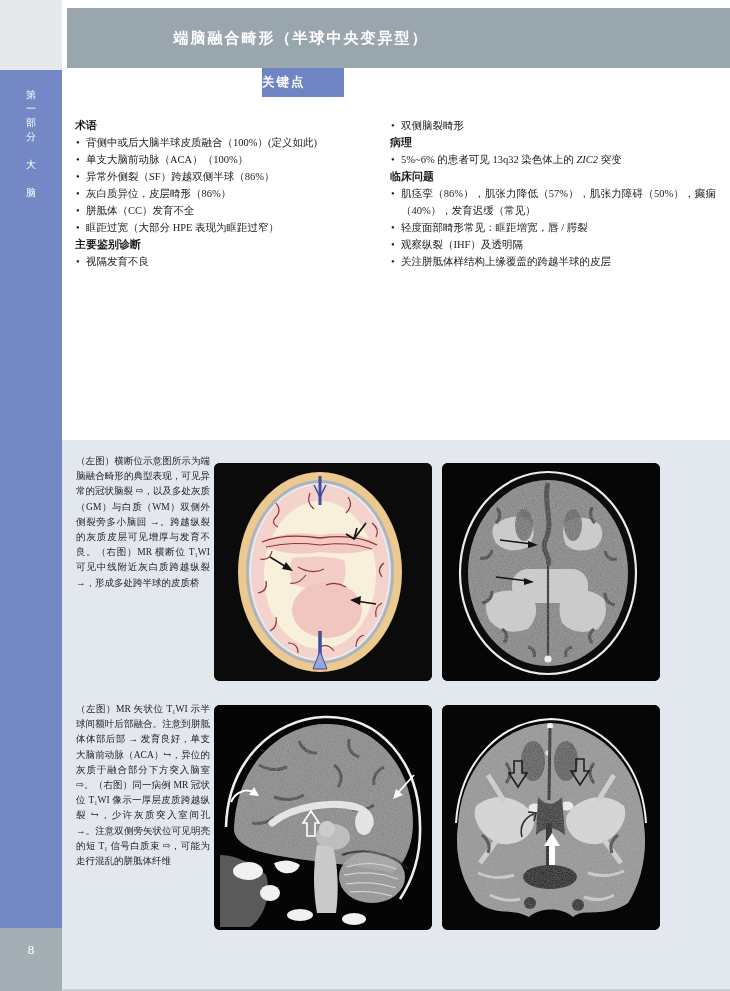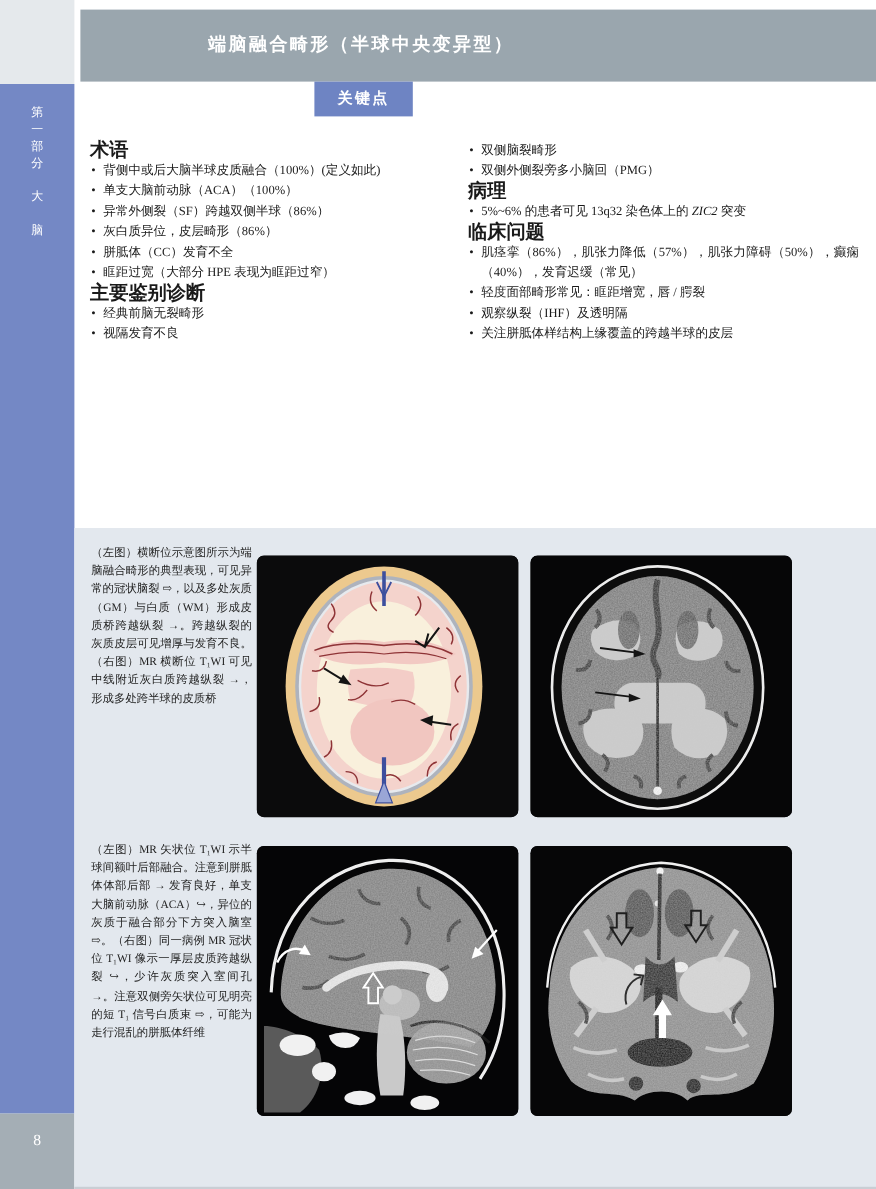--- a/index.html
+++ b/index.html
@@ -19,27 +19,27 @@
   .pagenum-box{position:absolute;left:0;top:928px;width:62px;height:63px;background:#a4aeb5;}
   .pagenum{position:absolute;top:14px;left:0;width:62px;text-align:center;color:#ffffff;font-size:13px;}
   
   .header-bar{position:absolute;left:67px;top:8px;width:663px;height:60px;background:#9aa6ae;}
   .header-title{
     position:absolute;top:0;left:0;width:468px;height:60px;line-height:60px;text-align:center;
     color:#ffffff;font-weight:bold;font-size:15px;letter-spacing:2px;
   }
   .badge{
     position:absolute;left:262px;top:68px;width:82px;height:29px;background:#6e84c3;
-    color:#ffffff;font-weight:bold;font-size:12.5px;text-align:center;line-height:29px;letter-spacing:2px;
+    color:#ffffff;font-weight:bold;font-size:12.5px;text-align:left;line-height:29px;letter-spacing:2px;
   }
   
   .col{position:absolute;top:117px;font-size:10.5px;line-height:17px;}
   .col-left{left:75px;width:313px;}
   .col-right{left:390px;width:326px;}
-  .sec-h{font-weight:bold;font-size:16px;}
+  .sec-h{font-weight:bold;font-size:11px;}
   .blt{position:relative;padding-left:11px;text-align:justify;}
   .blt::before{content:"\2022";position:absolute;left:1px;top:0;}
   .gene{font-style:italic;}
   
   .fig-panel{position:absolute;left:62px;top:440px;width:668px;height:551px;background:#e3e8ee;border-bottom:2px solid #c9ced4;box-sizing:border-box;}
   .caption{position:absolute;left:76px;width:134px;font-size:9.5px;line-height:15.2px;text-align:justify;color:#222;}
   .caption-1{top:454px;}
   .caption-2{top:702px;}
   .fig{position:absolute;background:#0a0a0b;border-radius:6px;overflow:hidden;}
   .fig svg{display:block;width:100%;height:100%;}
@@ -73,39 +73,37 @@
 
 <div class="col col-left">
   <div class="sec-h">术语</div>
   <div class="blt">背侧中或后大脑半球皮质融合（100%）(定义如此)</div>
   <div class="blt">单支大脑前动脉（ACA）（100%）</div>
   <div class="blt">异常外侧裂（SF）跨越双侧半球（86%）</div>
   <div class="blt">灰白质异位，皮层畸形（86%）</div>
   <div class="blt">胼胝体（CC）发育不全</div>
   <div class="blt">眶距过宽（大部分 HPE 表现为眶距过窄）</div>
   <div class="sec-h">主要鉴别诊断</div>
-  <div class="blt">经典前脑无裂畸形</div>
   <div class="blt">视隔发育不良</div>
 </div>
 
 <div class="col col-right">
   <div class="blt">双侧脑裂畸形</div>
-  <div class="blt">双侧外侧裂旁多小脑回（PMG）</div>
   <div class="sec-h">病理</div>
   <div class="blt"><span>5%~6% 的患者可见 13q32 染色体上的 </span><span class="gene">ZIC2</span><span> 突变</span></div>
   <div class="sec-h">临床问题</div>
   <div class="blt">肌痉挛（86%），肌张力降低（57%），肌张力障碍（50%），癫痫（40%），发育迟缓（常见）</div>
   <div class="blt">轻度面部畸形常见：眶距增宽，唇 / 腭裂</div>
   <div class="blt">观察纵裂（IHF）及透明隔</div>
   <div class="blt">关注胼胝体样结构上缘覆盖的跨越半球的皮层</div>
 </div>
 
 <div class="fig-panel"></div>
 
-<div class="caption caption-1">（左图）横断位示意图所示为端脑融合畸形的典型表现，可见异常的冠状脑裂 ⇨，以及多处灰质（GM）与白质（WM）形成皮质桥跨越纵裂 →。跨越纵裂的灰质皮层可见增厚与发育不良。（右图）MR 横断位 T₁WI 可见中线附近灰白质跨越纵裂 →，形成多处跨半球的皮质桥</div>
+<div class="caption caption-1">（左图）横断位示意图所示为端脑融合畸形的典型表现，可见异常的冠状脑裂 ⇨，以及多处灰质（GM）与白质（WM）双侧外侧裂旁多小脑回 →。跨越纵裂的灰质皮层可见增厚与发育不良。（右图）MR 横断位 T₁WI 可见中线附近灰白质跨越纵裂 →，形成多处跨半球的皮质桥</div>
 <div class="caption caption-2">（左图）MR 矢状位 T₁WI 示半球间额叶后部融合。注意到胼胝体体部后部 → 发育良好，单支大脑前动脉（ACA）↪，异位的灰质于融合部分下方突入脑室 ⇨。（右图）同一病例 MR 冠状位 T₁WI 像示一厚层皮质跨越纵裂 ↪，少许灰质突入室间孔 →。注意双侧旁矢状位可见明亮的短 T₁ 信号白质束 ⇨，可能为走行混乱的胼胝体纤维</div>
 
 <div class="fig fig-1">
 <svg viewBox="0 0 218 218" xmlns="http://www.w3.org/2000/svg">
   <rect width="218" height="218" fill="#0b0b0c"></rect>
   <g>
     <ellipse cx="106" cy="109" rx="82" ry="100" fill="#ecc98e"></ellipse>
     <ellipse cx="106" cy="109" rx="74" ry="92" fill="#aeb3bd"></ellipse>
     <ellipse cx="106" cy="109" rx="71" ry="89" fill="#e7eaee"></ellipse>
     <ellipse cx="106" cy="109" rx="69" ry="87" fill="#f4d3cc"></ellipse>

